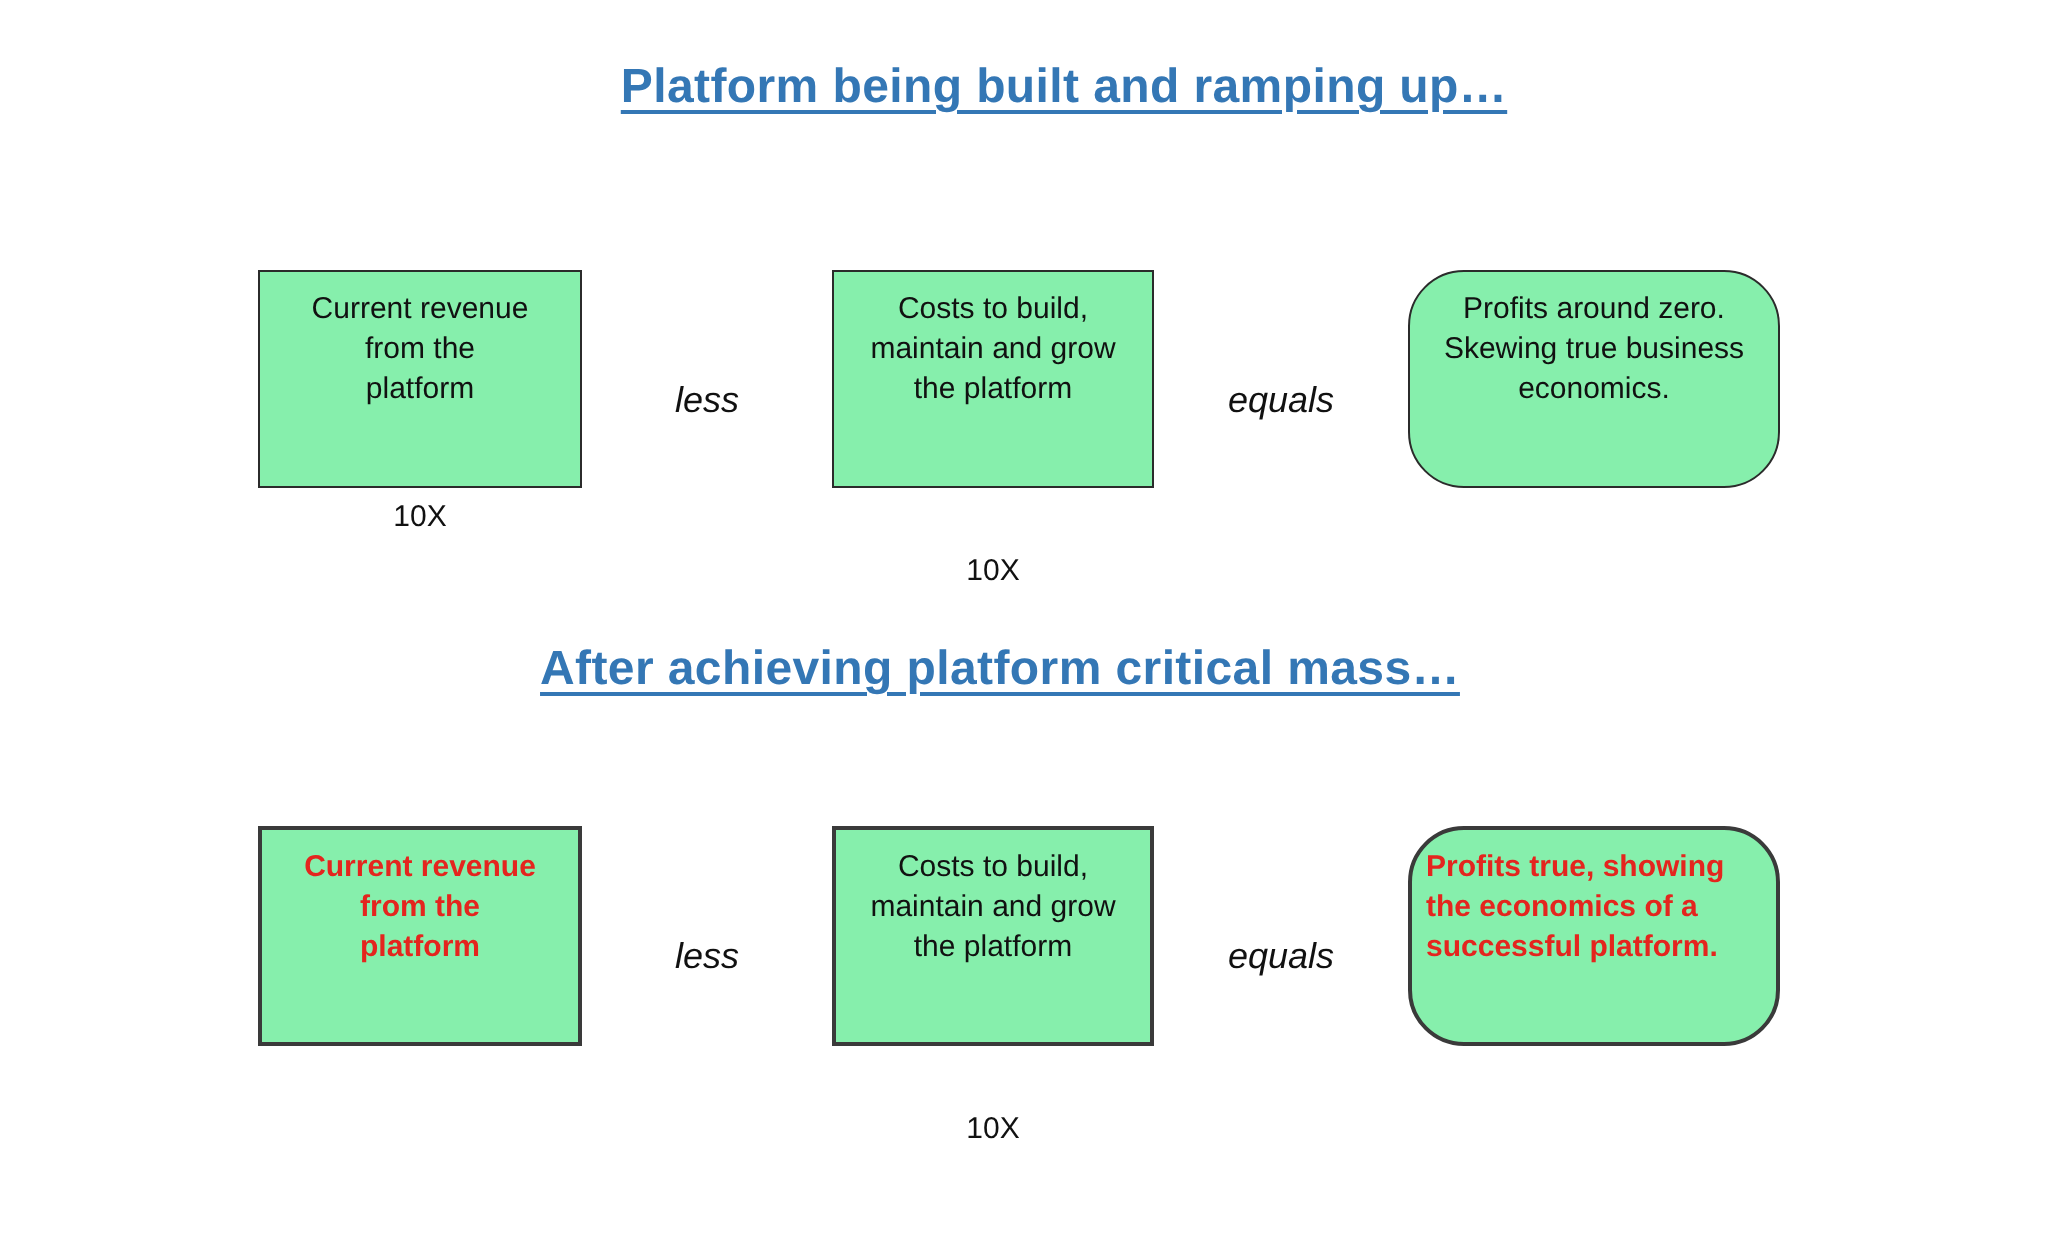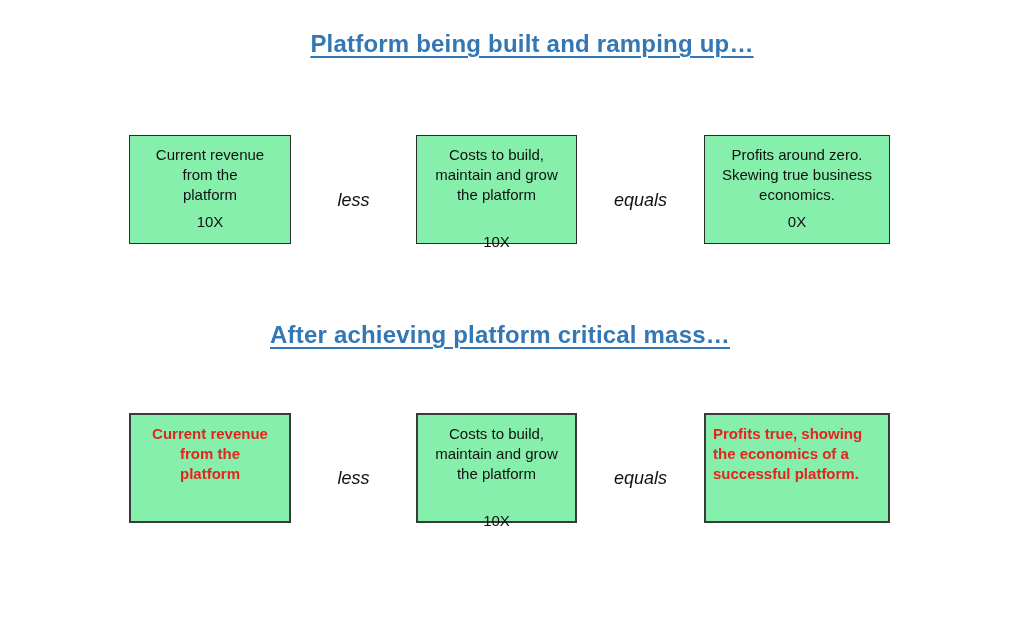--- a/index.html
+++ b/index.html
@@ -43,24 +43,24 @@
     padding: 9px 3px 9px 3px;
     color: var(--text_black, #111111);
     font-size: 15px;
     line-height: 20px;
     text-align: center;
   }
   .row-1 { top: 135px; height: 109px; }
   .row-2 { top: 413px; height: 110px; border-width: 2px; border-color: #3a3a3a; }
   .col-1 { left: 129px; width: 162px; }
   .col-2 { left: 416px; width: 161px; gap: 27px; }
-  .col-3 { left: 704px; width: 186px; }
+  .col-3 { left: 704px; width: 186px; border-radius: 28px; }
 
   .box-text { white-space: pre-line; }
-  .box-value { padding-bottom: 2px; }
+  .box-value { padding-bottom: 2px; margin-top: 44px; }
 
   .red { color: var(--accent_red, #e4251e); font-weight: 700; }
   .text-left { text-align: left; padding-left: 4px; padding-right: 1px; }
 
   .op {
     position: absolute;
     font-size: 18px;
     font-style: italic;
     color: var(--text_black, #111111);
     text-align: center;
@@ -93,21 +93,20 @@
 the platform</div>
     <div class="box-value">10X</div>
   </div>
 
   <div class="op op-gap-2 op-row-1">equals</div>
 
   <div class="box row-1 col-3">
     <div class="box-text">Profits around zero.
 Skewing true business
 economics.</div>
-    <div class="box-value">0X</div>
   </div>
 
   <h1 class="heading heading-2">After achieving platform critical mass…</h1>
 
   <div class="box row-2 col-1">
     <div class="box-text red">Current revenue
 from the
 platform</div>
   </div>
 

